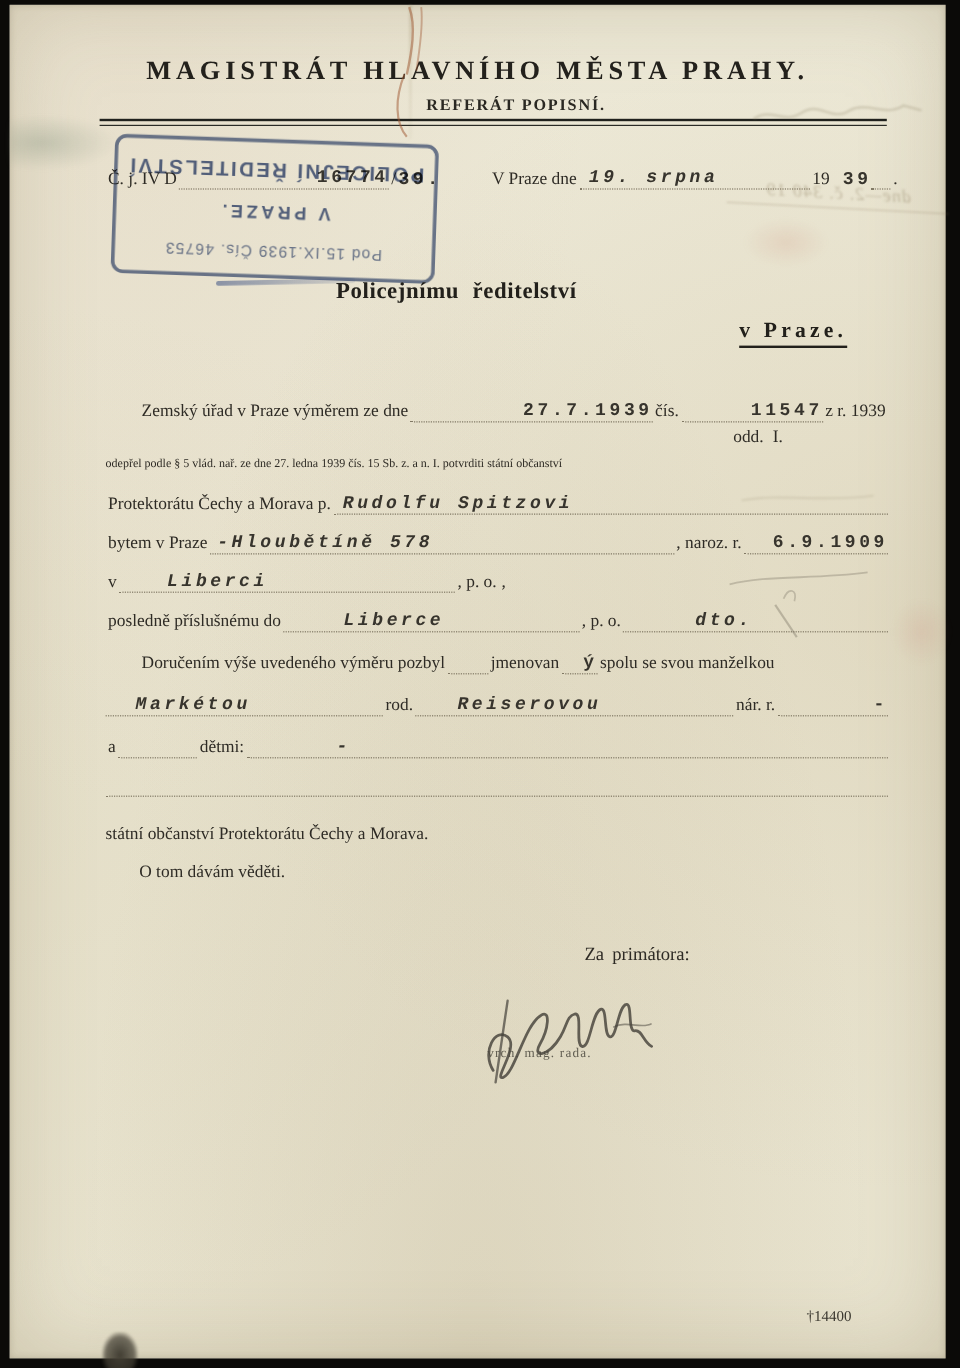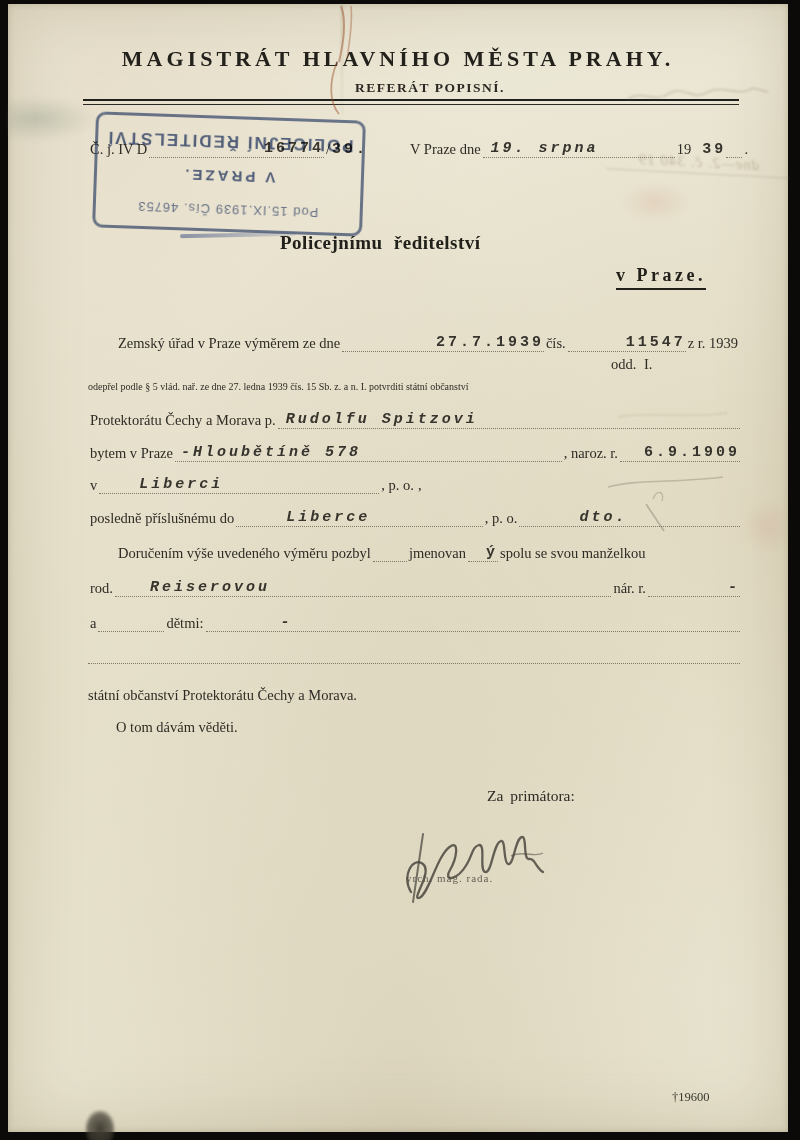--- a/index.html
+++ b/index.html
@@ -241,20 +241,23 @@
     <span class="pr">Doručením výše uvedeného výměru pozbyl</span>
     <span class="field" style="width:34px"></span>
     <span class="pr">jmenovan</span>
     <span class="field" style="width:30px">
       <span class="typed">ý</span>
     </span>
     <span class="pr">spolu se svou manželkou</span>
   </div>
 
   <div class="row" style="left:80px;top:575px;width:652px">
+    <span class="field grow fl" style="padding-left:25px;max-width:235px">
+      <span class="typed">Markétou</span>
+    </span>
     <span class="pr">rod.</span>
     <span class="field grow fl" style="padding-left:35px">
       <span class="typed">Reiserovou</span>
     </span>
     <span class="pr">nár. r.</span>
     <span class="field" style="width:92px">
       <span class="typed">-</span>
     </span>
   </div>
 
@@ -282,17 +285,17 @@
 
   <div class="za">Za primátora:</div>
 
   <svg class="art" style="left:385px;top:822px;width:155px;height:85px" viewBox="0 0 155 85">
     <path d="M18,66 C8,50 20,30 30,38 C40,46 18,74 26,72 C36,69 44,28 58,20 C66,15 64,32 57,44 C50,56 64,55 74,38 C80,28 79,21 86,19 C93,18 86,44 92,46 C99,48 100,17 108,15 C113,14 110,36 115,38 C121,40 122,12 129,11 C134,10 130,34 136,33 C142,32 143,42 150,46" stroke="#45423a" stroke-width="2.3" fill="none" opacity="0.82" stroke-linecap="round"></path>
     <path d="M30,8 L20,76" stroke="#45423a" stroke-width="2" fill="none" opacity="0.7" stroke-linecap="round"></path>
     <path d="M118,30 C130,24 142,32 150,27" stroke="#45423a" stroke-width="1.4" fill="none" opacity="0.5"></path>
   </svg>
   <div class="sigtitle">vrch. mag. rada.</div>
 
-  <div class="formno">†19600</div>
+  <div class="formno">†14400</div>
 
   <div class="blob"></div>
 
 </div>
 
 </body></html>

